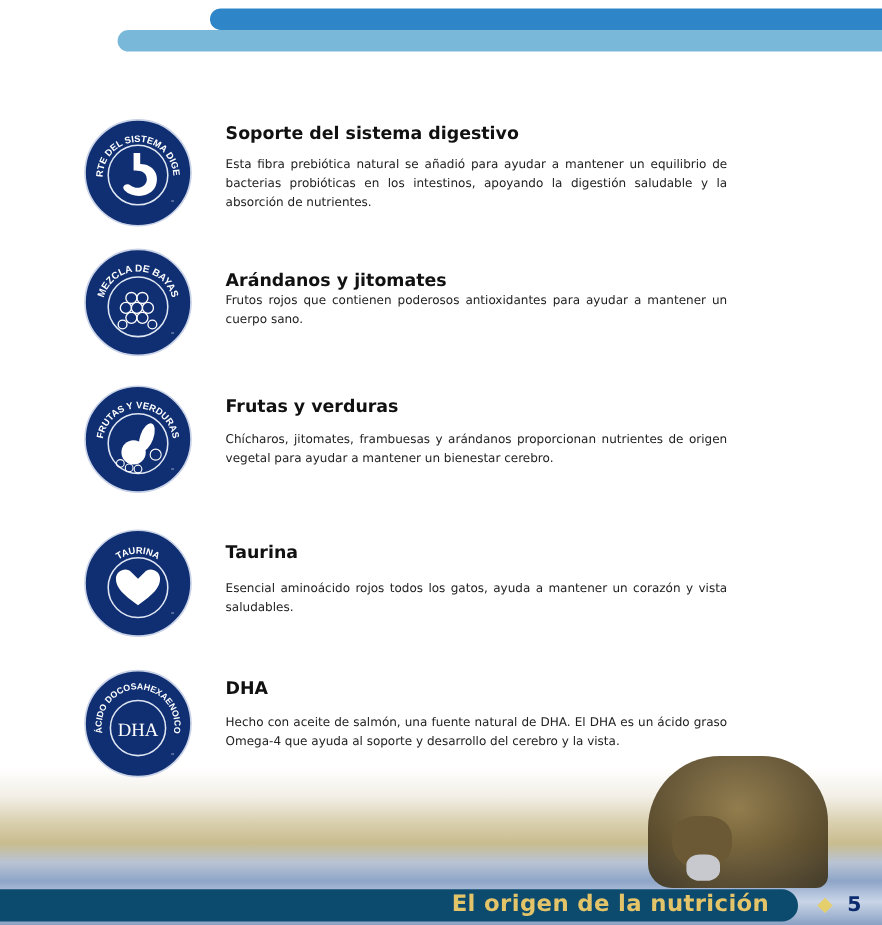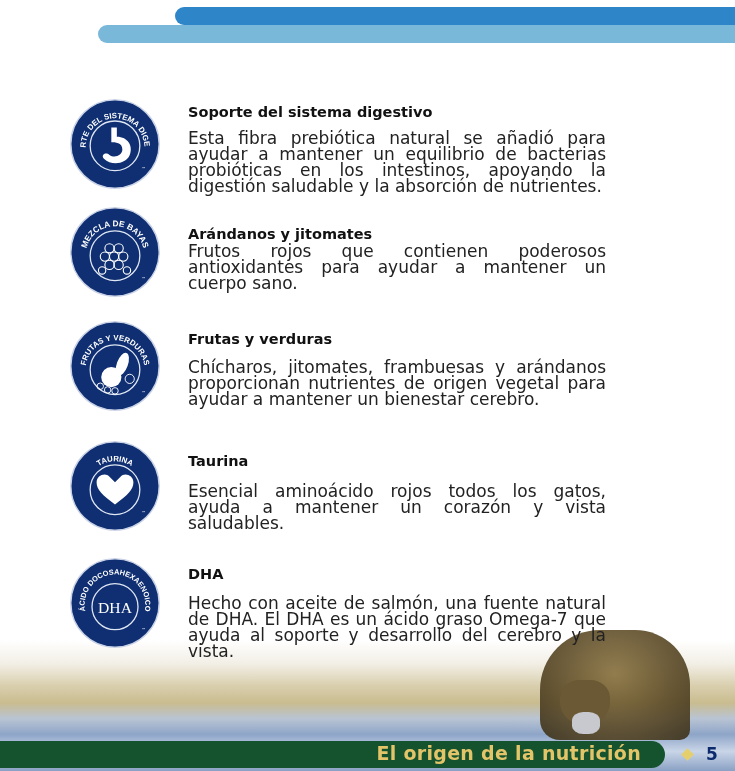--- a/index.html
+++ b/index.html
@@ -5,28 +5,28 @@
   html,body{margin:0;padding:0;}
   body{width:735px;height:771px;position:relative;overflow:hidden;background:#ffffff;font-family:"DejaVu Sans",sans-serif;}
   .bar-dark{position:absolute;left:175px;top:7px;width:560px;height:18px;background:#2e86c8;border-radius:9px 0 0 9px;}
   .bar-light{position:absolute;left:98px;top:25px;width:637px;height:18px;background:#7ab8da;border-radius:9px 0 0 9px;}
   .scene{position:absolute;left:0;top:640px;width:735px;height:131px;
     background:linear-gradient(180deg,#ffffff 0%,#f2efe6 18%,#d9cfae 35%,#c9bc8f 48%,#b9c4d4 60%,#8ea5c8 72%,#c9d5e7 85%,#8aa1c4 100%);}
   .bear{position:absolute;left:540px;top:630px;width:150px;height:110px;border-radius:60px 55px 10px 20px;
     background:radial-gradient(ellipse at 50% 40%,#8a7442 0%,#5e4d2a 55%,#3c321c 100%);opacity:.92;}
   .bear-head{position:absolute;left:560px;top:680px;width:50px;height:45px;border-radius:40% 40% 50% 50%;background:#6b5834;}
   .fish{position:absolute;left:572px;top:712px;width:28px;height:22px;border-radius:40%;background:#c7c9cf;}
-  .footer-bar{position:absolute;left:0;top:741px;width:665px;height:27px;background:#14532d;border-radius:0 14px 14px 0;}
+  .footer-bar{position:absolute;left:0;top:741px;width:665px;height:27px;background:#0c4a6e;border-radius:0 14px 14px 0;}
   .footer-title{position:absolute;right:24px;top:1px;color:#e3c469;font-weight:bold;font-size:19px;letter-spacing:.3px;white-space:nowrap;}
   .diamond{position:absolute;left:683px;top:750px;width:9px;height:9px;background:#e5cf6d;transform:rotate(45deg);}
   .page-num{position:absolute;left:706px;top:744px;color:#0c2b6e;font-weight:bold;font-size:17px;}
   .item{position:absolute;left:0;width:735px;}
   .badge{position:absolute;left:69px;width:92px;height:92px;}
   .item-title{position:absolute;left:188px;font-weight:bold;font-size:14.5px;color:#111;white-space:nowrap;}
-  .item-desc{position:absolute;left:188px;width:418px;font-size:17px;line-height:16px;color:#222;text-align:justify;}
+  .item-desc{position:absolute;left:188px;width:418px;font-size:10px;line-height:16px;color:#222;text-align:justify;}
 </style>
 </head>
 <body>
 
 <div class="bar-dark"></div>
 <div class="bar-light"></div>
 
 <div class="scene"></div>
 <div class="bear"></div>
 <div class="bear-head"></div>
@@ -114,20 +114,20 @@
     <defs>
         <path id="arc5" d="M 18 60 A 33 33 0 1 1 82 60"></path>
       </defs>
     <circle cx="50" cy="50" r="48" fill="#0f2f72" stroke="#c9d2e6" stroke-width="1.5"></circle>
     <circle cx="50" cy="54" r="25" fill="none" stroke="#dfe6f3" stroke-width="1.4"></circle>
     <text font-size="8" fill="#fff" font-family="Liberation Sans, sans-serif" font-weight="bold"><textPath href="#arc5" startOffset="50%" text-anchor="middle">ÁCIDO DOCOSAHEXAENOICO</textPath></text>
     <text x="50" y="61" font-size="17" fill="#fff" text-anchor="middle" font-family="Liberation Serif, serif">DHA</text>
     <text x="79" y="80" font-size="4.5" fill="#fff">™</text>
   </svg>
   <div class="item-title" style="top:566px">DHA</div>
-  <div class="item-desc" style="top:595px">Hecho con aceite de salmón, una fuente natural de DHA. El DHA es un ácido graso Omega-7 que ayuda al soporte y desarrollo del cerebro y la vista.</div>
+  <div class="item-desc" style="top:595px">Hecho con aceite de salmón, una fuente natural de DHA. El DHA es un ácido graso Omega-4 que ayuda al soporte y desarrollo del cerebro y la vista.</div>
 </div>
 
 <div class="footer-bar">
   <span class="footer-title">El origen de la nutrición</span>
 </div>
 <div class="diamond"></div>
 <div class="page-num">5</div>
 
 </body></html>

